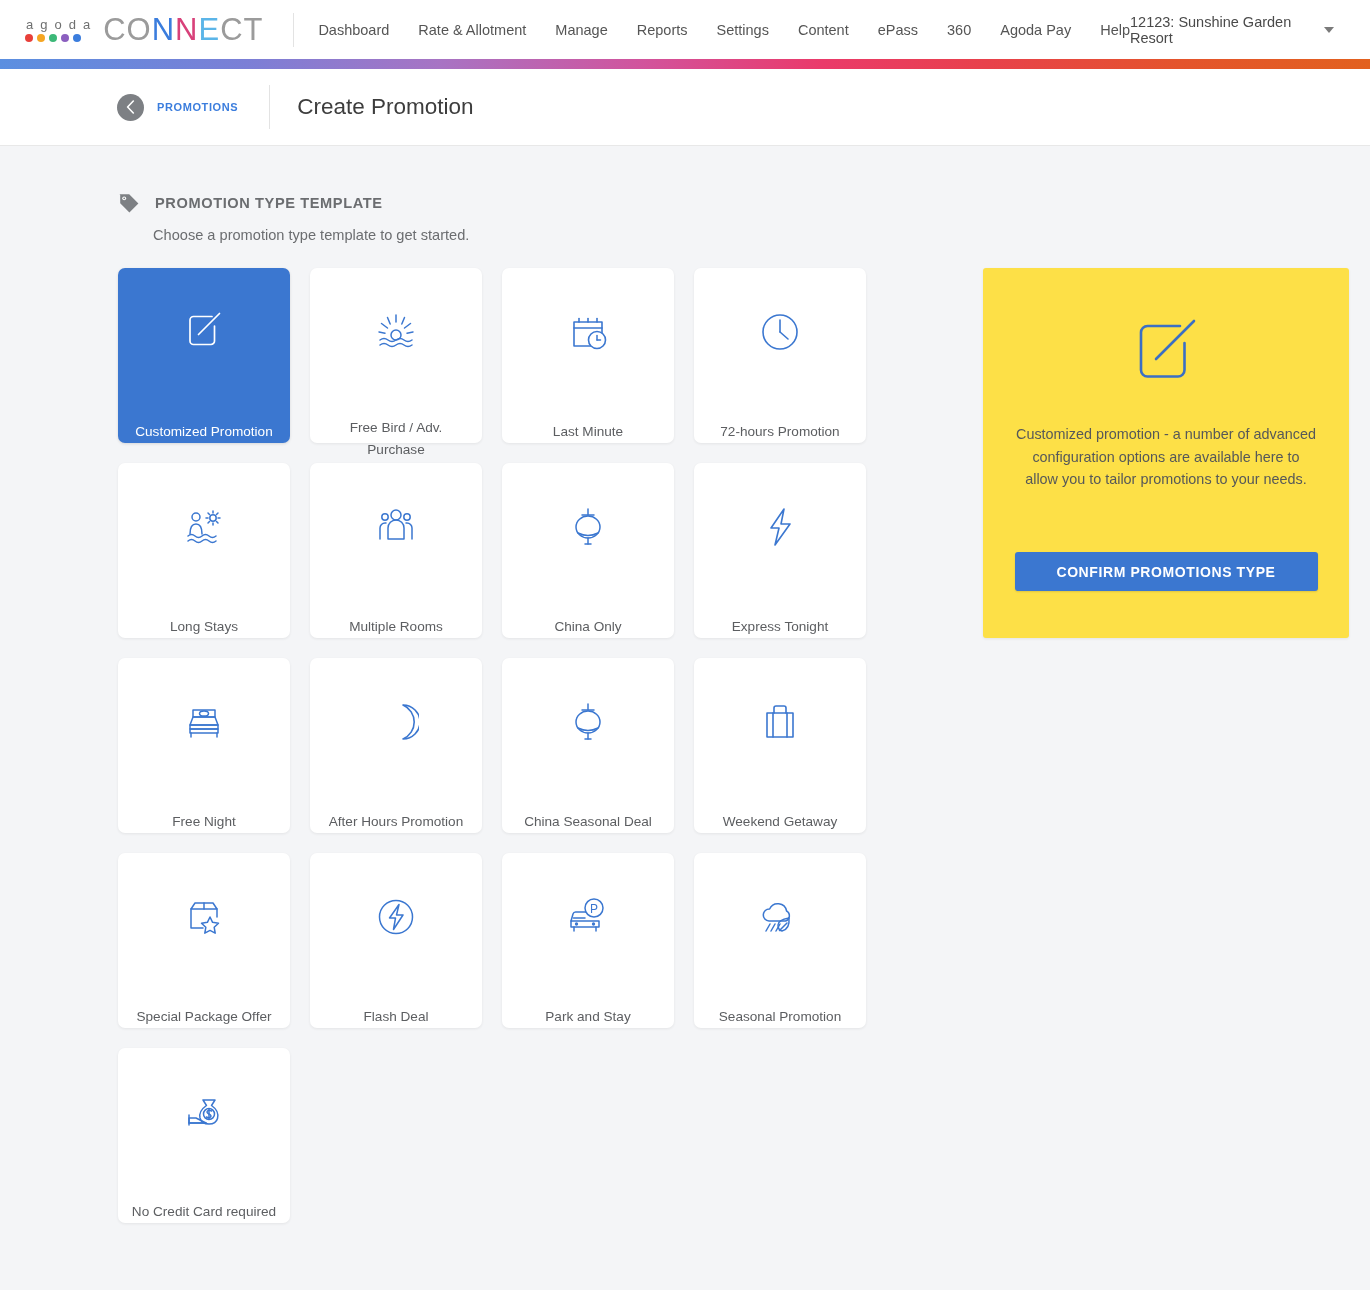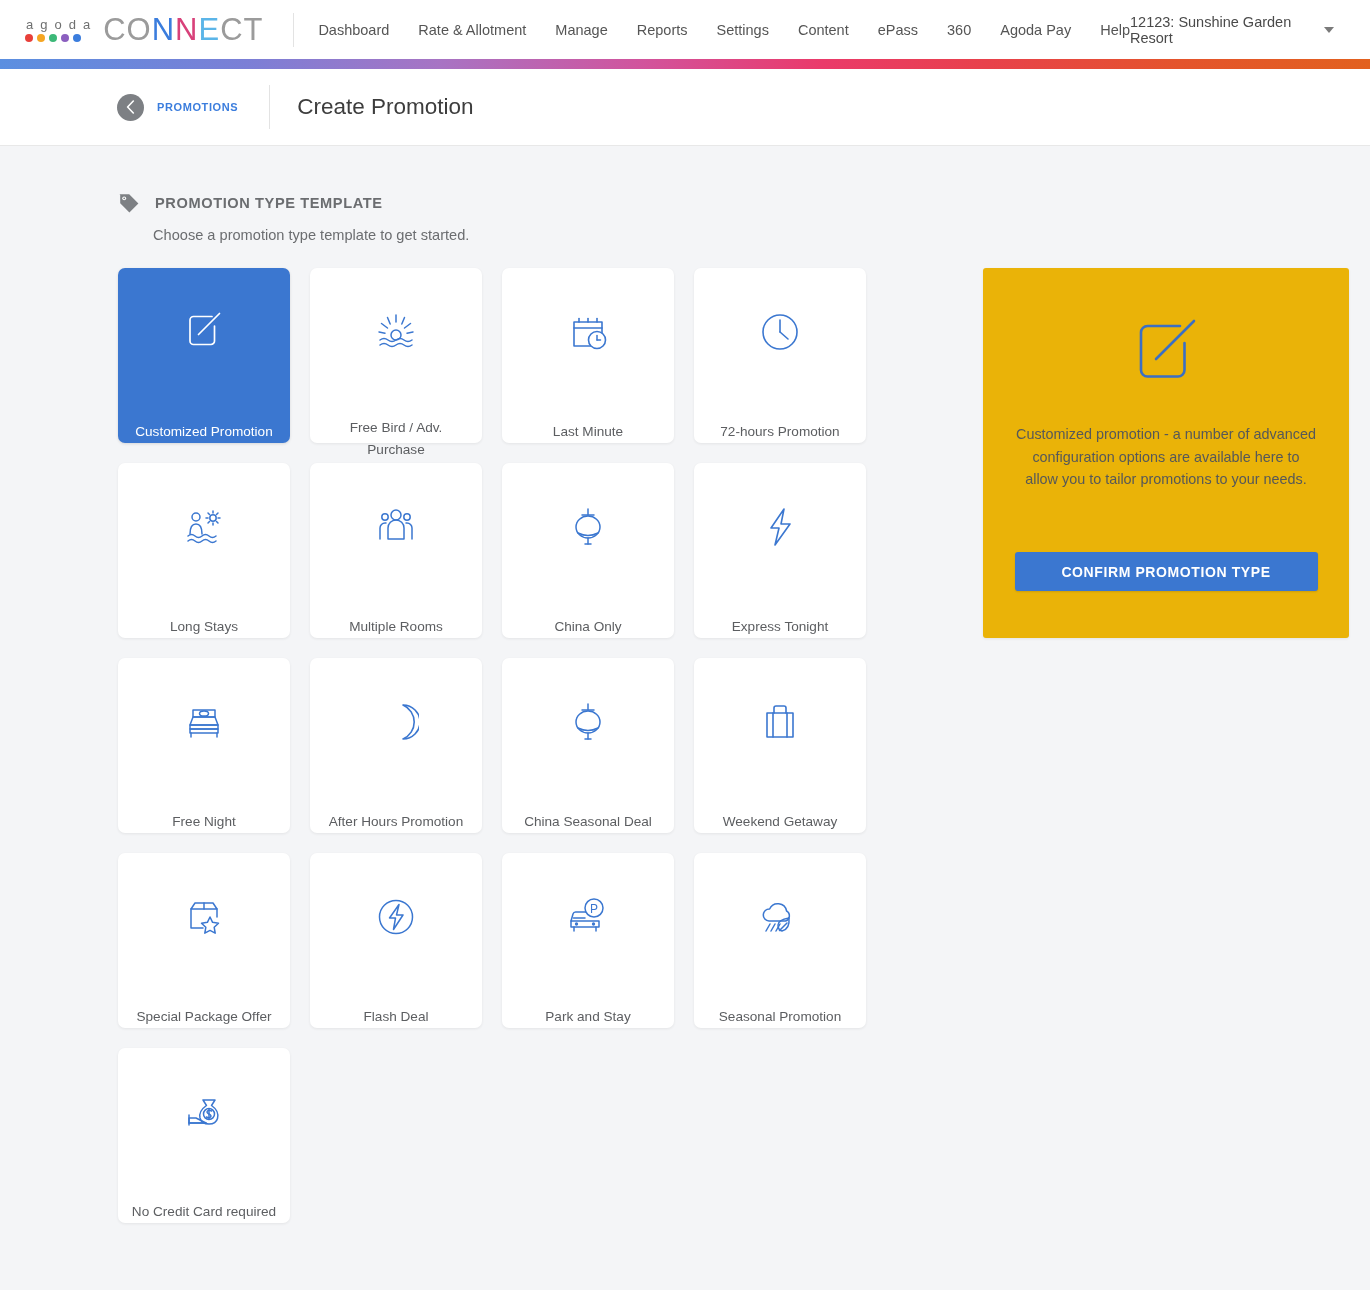--- a/index.html
+++ b/index.html
@@ -207,21 +207,21 @@
     text-align: center;
     width: 150px;
   }
   .tile.selected .tile-label { color: #ffffff; }
 
   
   .detail-panel {
     width: 366px;
     height: 370px;
     margin-left: 117px;
-    background: #eab308;
+    background: #fde047;
     border-radius: 3px;
     box-shadow: 0 1px 3px rgba(0,0,0,0.07);
     display: flex;
     flex-direction: column;
     align-items: center;
     padding: 40px 32px 0 32px;
   }
   .detail-icon { height: 92px; display:flex; align-items:center; justify-content:center; }
   .detail-desc {
     margin-top: 23px;
@@ -594,17 +594,17 @@
     </div>
 
     <div class="detail-panel">
       <div class="detail-icon">
         <svg width="82" height="82" viewBox="0 0 82 82">
           <path d="M55 13 H22.5 a6.5 6.5 0 0 0 -6.5 6.5 V57 a6.5 6.5 0 0 0 6.5 6.5 H53 a6.5 6.5 0 0 0 6.5 -6.5 V30" fill="none" stroke="#3b6fc4" stroke-width="2.6" stroke-linecap="round"></path>
           <line x1="31" y1="46" x2="69" y2="8" stroke="#3b6fc4" stroke-width="2.6" stroke-linecap="round"></line>
         </svg>
       </div>
       <p class="detail-desc">Customized promotion - a number of advanced configuration options are available here to allow you to tailor promotions to your needs.</p>
-      <button class="confirm-btn">CONFIRM PROMOTION TYPE</button>
+      <button class="confirm-btn">CONFIRM PROMOTIONS TYPE</button>
     </div>
 
   </div>
 </div>
 
 </body></html>

